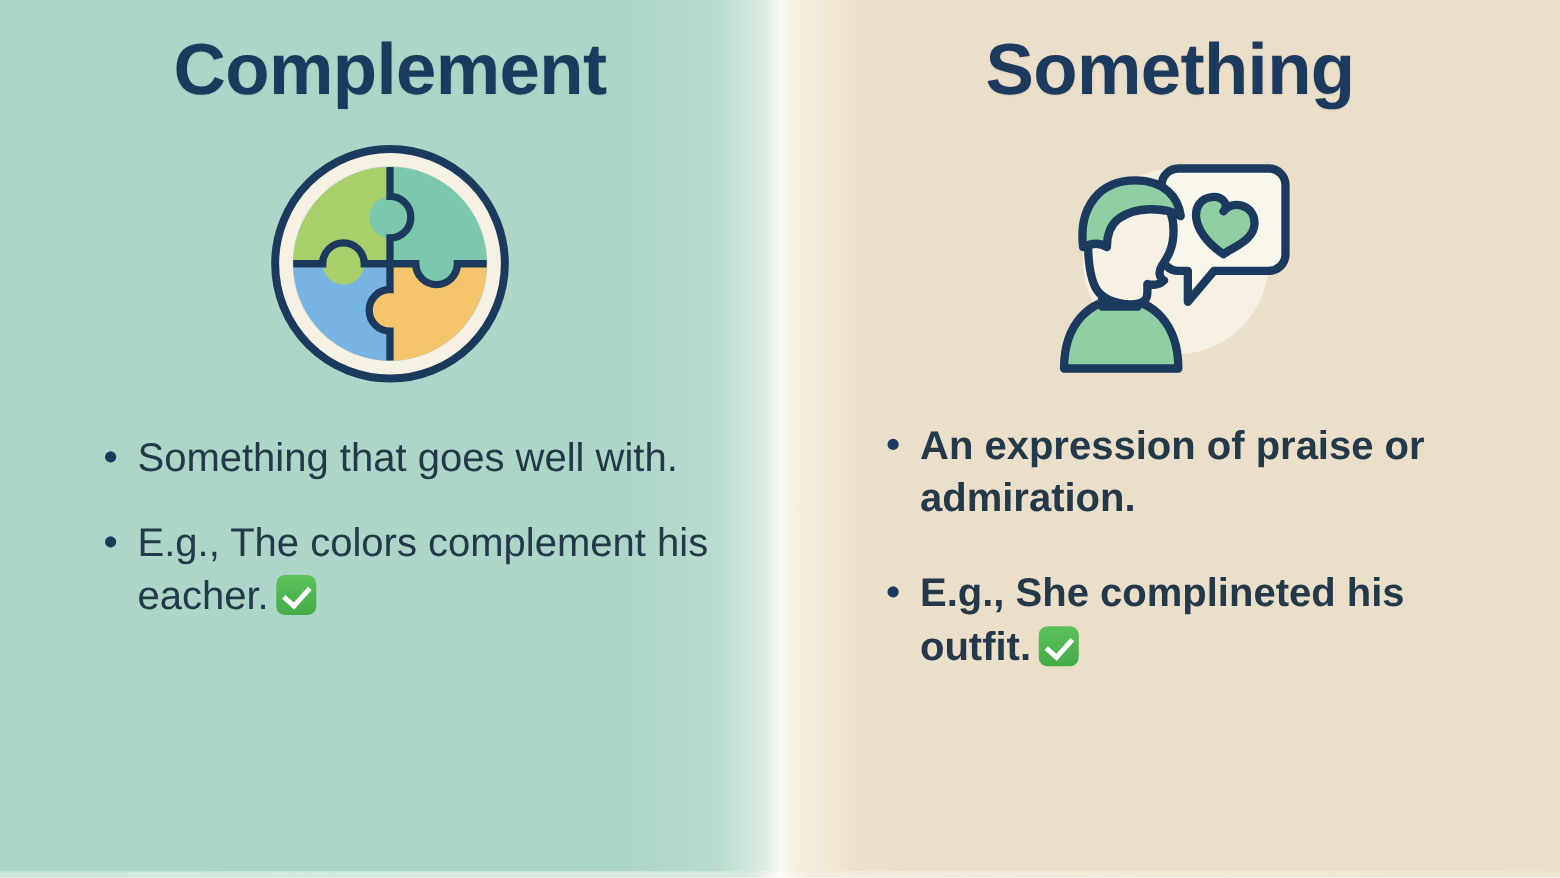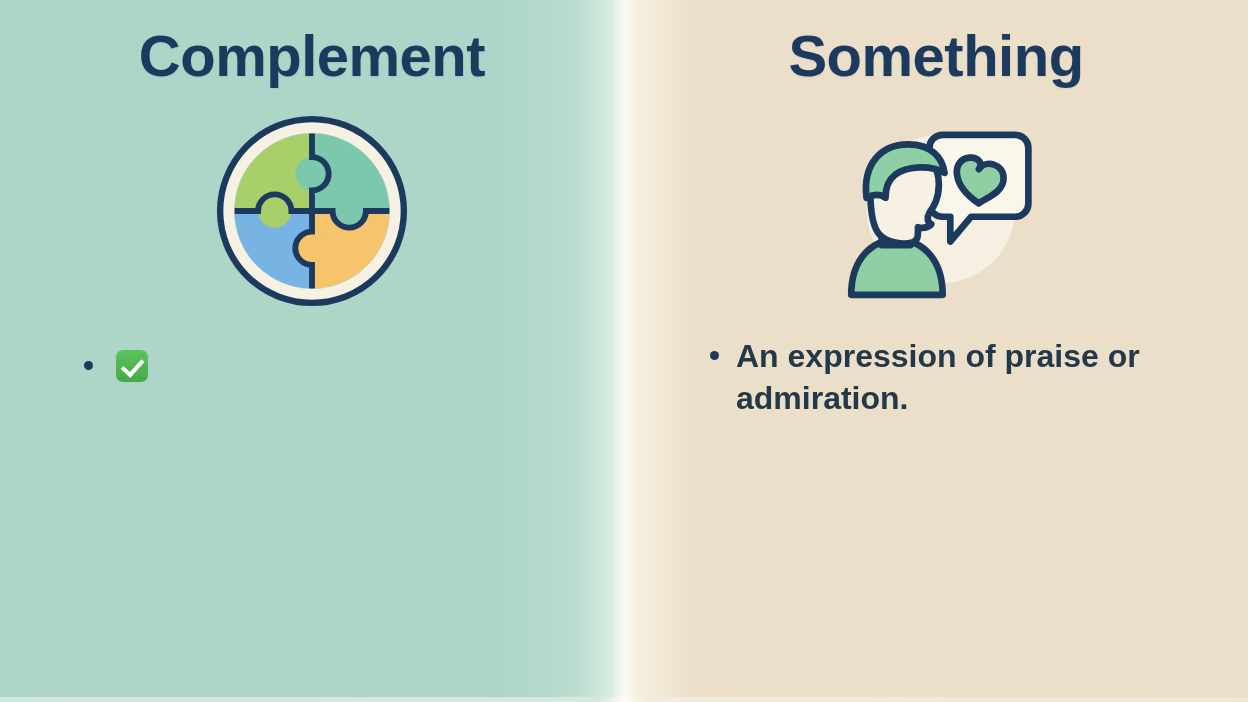--- a/index.html
+++ b/index.html
@@ -143,21 +143,24 @@
             <path d="M16 100 H45 A17 17 0 1 1 79 100 H100"></path>
             <path d="M100 100 H121 A17 17 0 1 0 155 100 H184"></path>
             <path d="M100 100 V121 A17 17 0 1 0 100 155 V184"></path>
           </g>
         </g>
       </svg>
     </div>
 
     <ul class="bullets">
       <li class="bullet">
-        <span class="check"></span>
+        <span>Something that goes well with.</span>
+      </li>
+      <li class="bullet">
+        <span>E.g., The colors complement his eacher.</span><span class="check"></span>
       </li>
     </ul>
   </section>
 
   <section class="panel panel-right">
 
     <h1 class="panel-title">Something</h1>
 
     <div class="icon-wrap">
       <svg width="200" height="196" viewBox="0 0 210 200" aria-hidden="true">
@@ -174,17 +177,20 @@
         <path d="M36 78 c0 -26 16 -42 38 -42 c20 0 34 14 34 36 c0 16 -6 24 -10 30 c-3 5 -2 10 2 12 c-4 4 -10 4 -14 3 c0 8 1 14 -6 16 c-10 3 -26 0 -34 -8 c-8 -8 -10 -26 -10 -47 z" fill="#f6f1e3" stroke="#1c3a5e" stroke-width="7" stroke-linejoin="round"></path>
 
         <path d="M32 86 c-4 -34 14 -56 44 -56 c24 0 36 14 38 30 c-14 -8 -38 -8 -52 2 c-8 6 -10 16 -10 24 c-6 -4 -12 -4 -20 0 z" fill="#8ed0a3" stroke="#1c3a5e" stroke-width="7" stroke-linejoin="round"></path>
       </svg>
     </div>
 
     <ul class="bullets">
       <li class="bullet">
         <span>An expression of praise or admiration.</span>
       </li>
+      <li class="bullet">
+        <span>E.g., She complineted his outfit.</span><span class="check"></span>
+      </li>
     </ul>
   </section>
 
   <div id="bottom-strip"></div>
 </div>
 
 </body></html>

